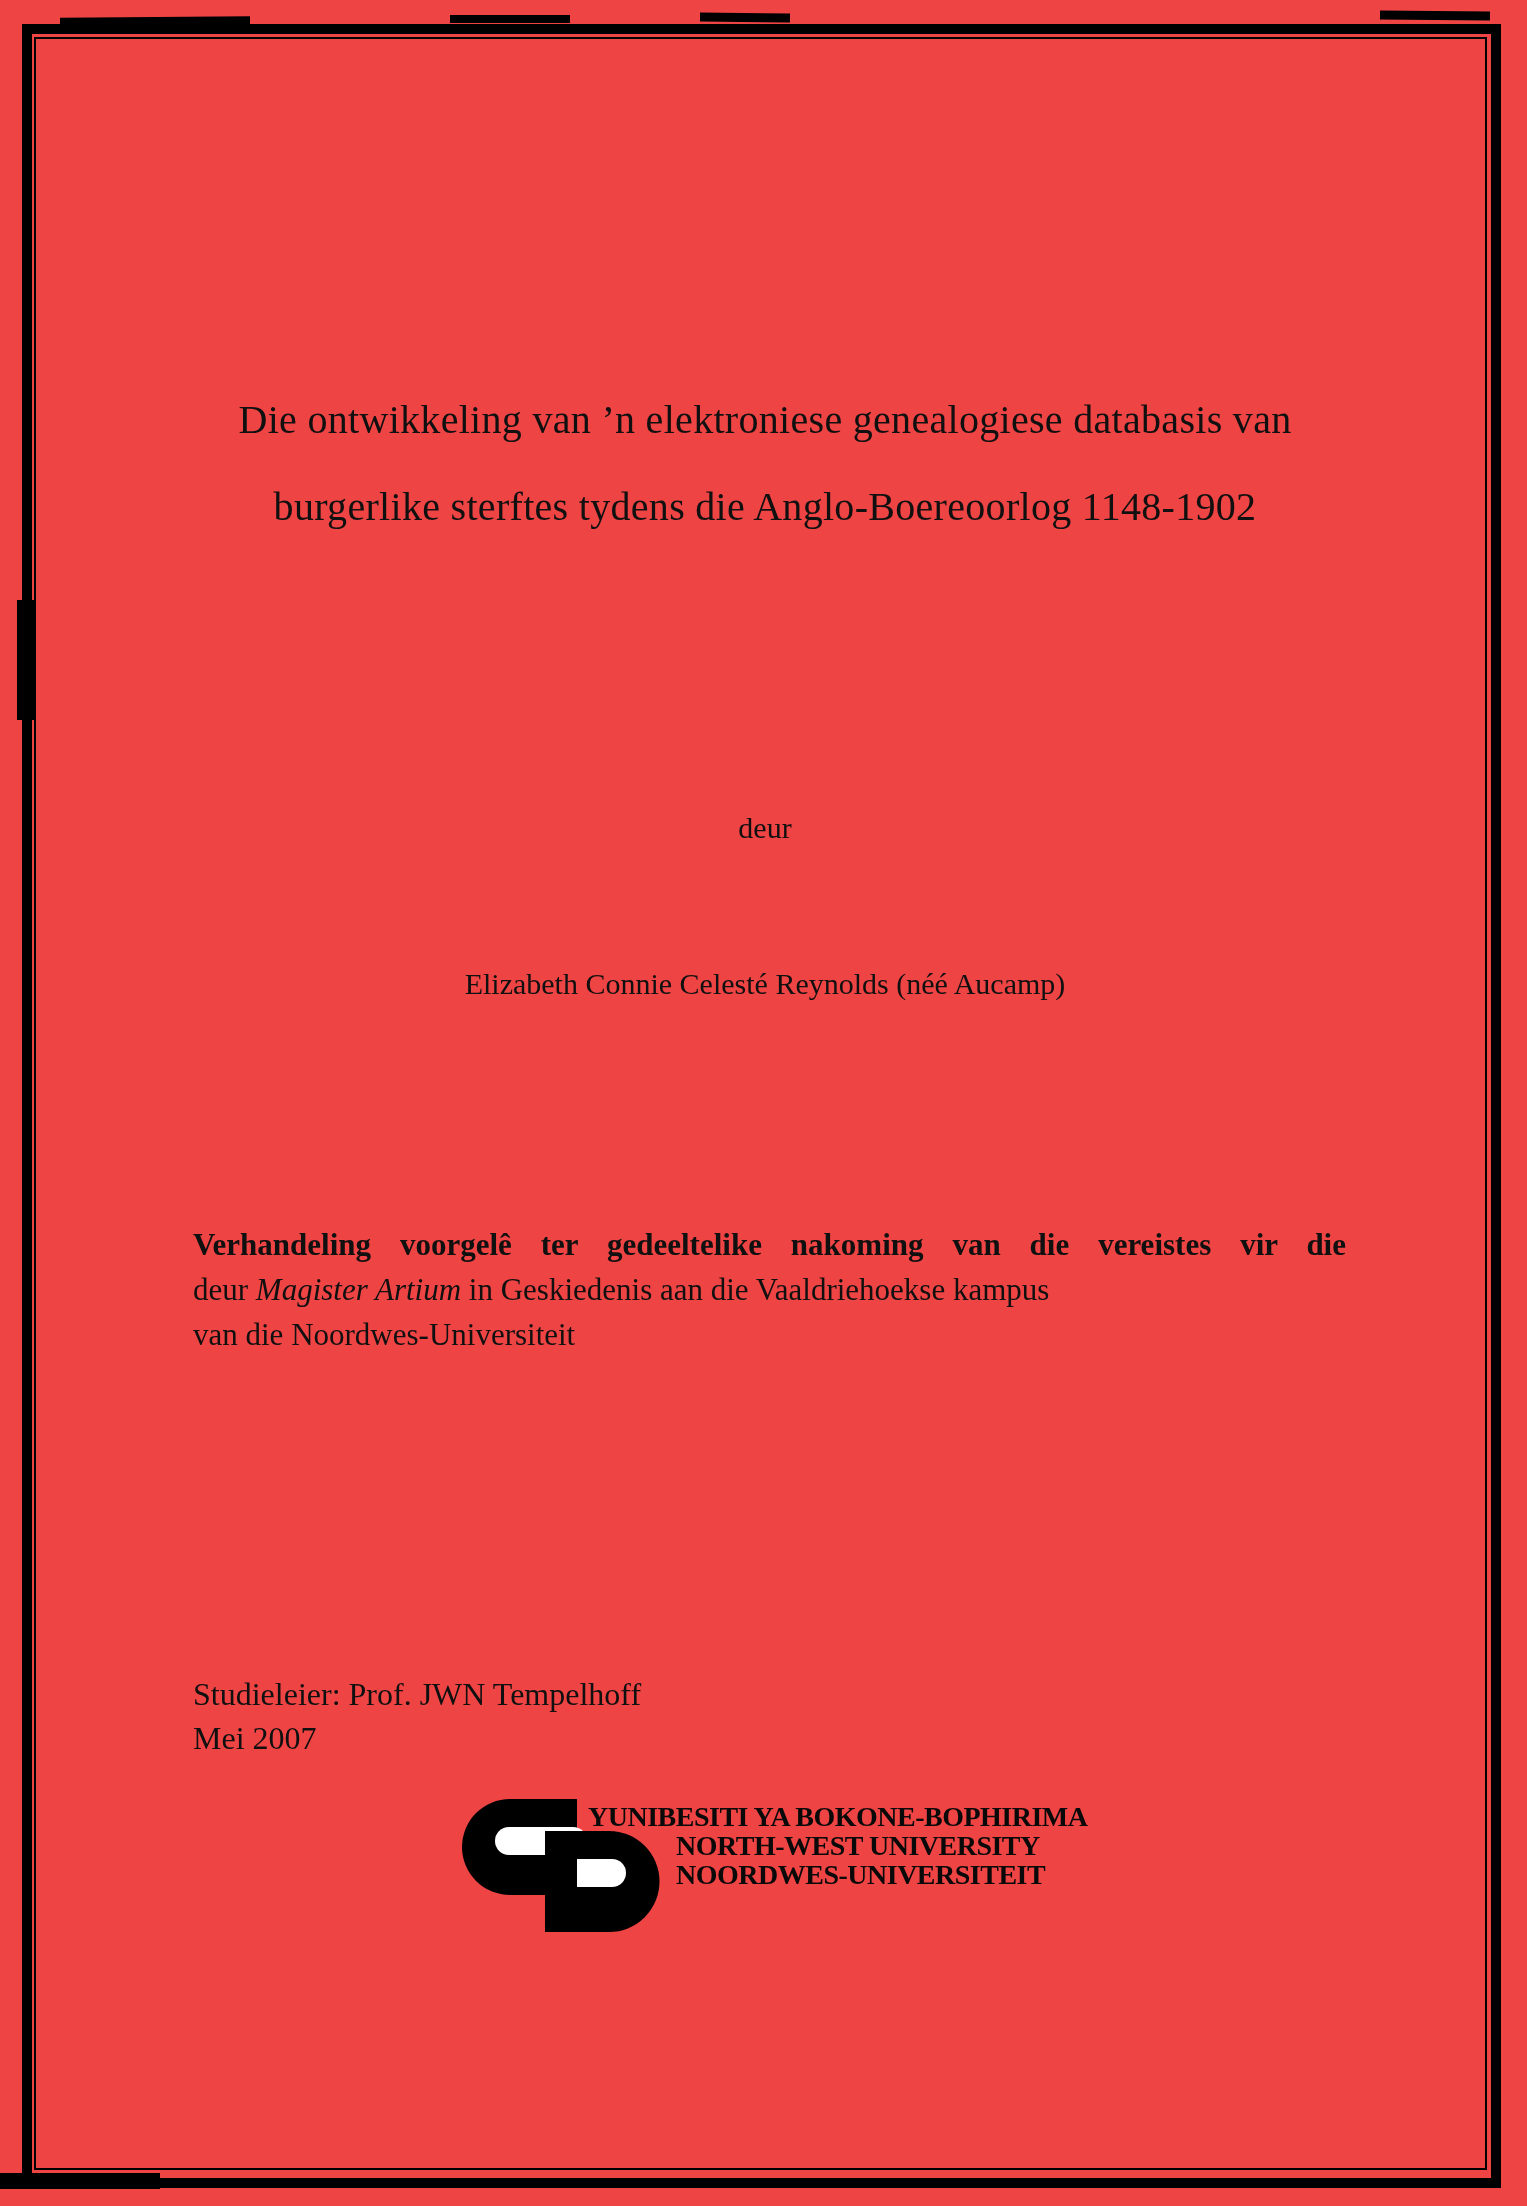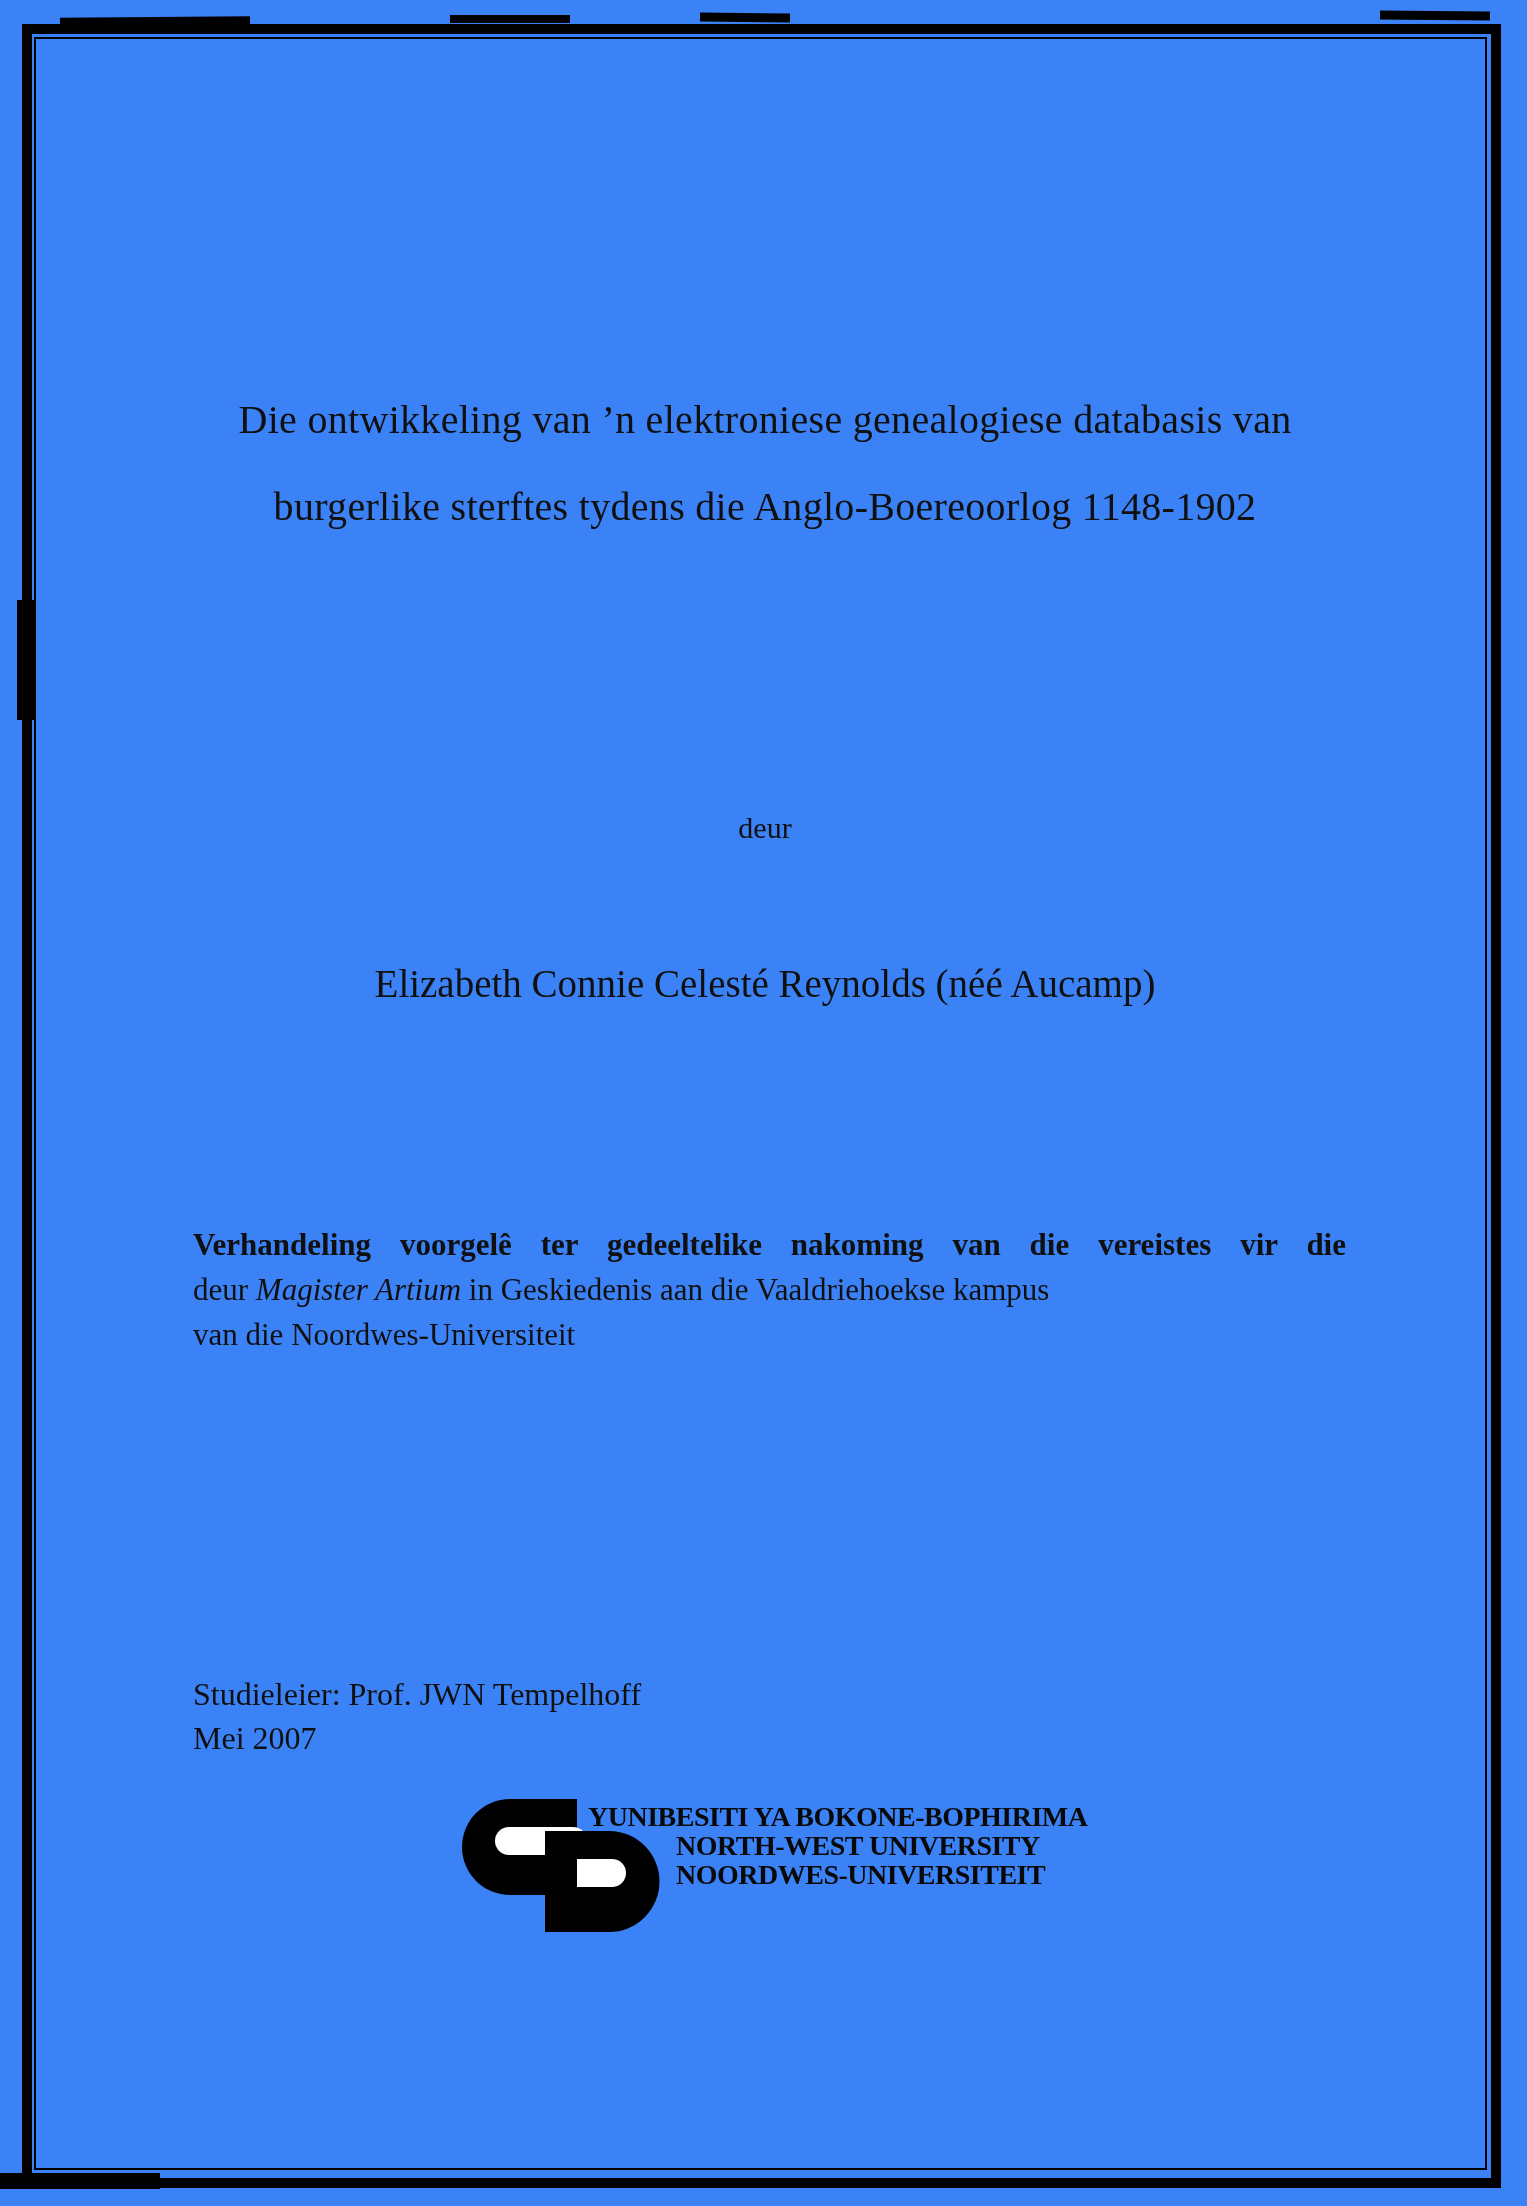--- a/index.html
+++ b/index.html
@@ -4,21 +4,21 @@
 <style>
   html, body {
     margin: 0;
     padding: 0;
     background: #ffffff;
   }
   .page {
     position: relative;
     width: 1527px;
     height: 2206px;
-    background: #3b82f6;
+    background: #ef4444;
     font-family: "Liberation Serif", serif;
     color: #101010;
     overflow: hidden;
   }
   .frame-outer {
     position: absolute;
     left: 22px; top: 24px;
     width: 1479px; height: 2164px;
     border: 10px solid #000;
     box-sizing: border-box;
@@ -46,21 +46,21 @@
     line-height: 87px;
     letter-spacing: 0.3px;
   }
   .byline-block {
     top: 812px;
     font-size: 30px;
     line-height: 32px;
   }
   .author-block {
     top: 963px;
-    font-size: 39px;
+    font-size: 30px;
     line-height: 42px;
   }
   .statement-block {
     position: absolute;
     left: 193px;
     width: 1153px;
     top: 1222px;
     font-size: 31px;
     line-height: 45px;
   }

